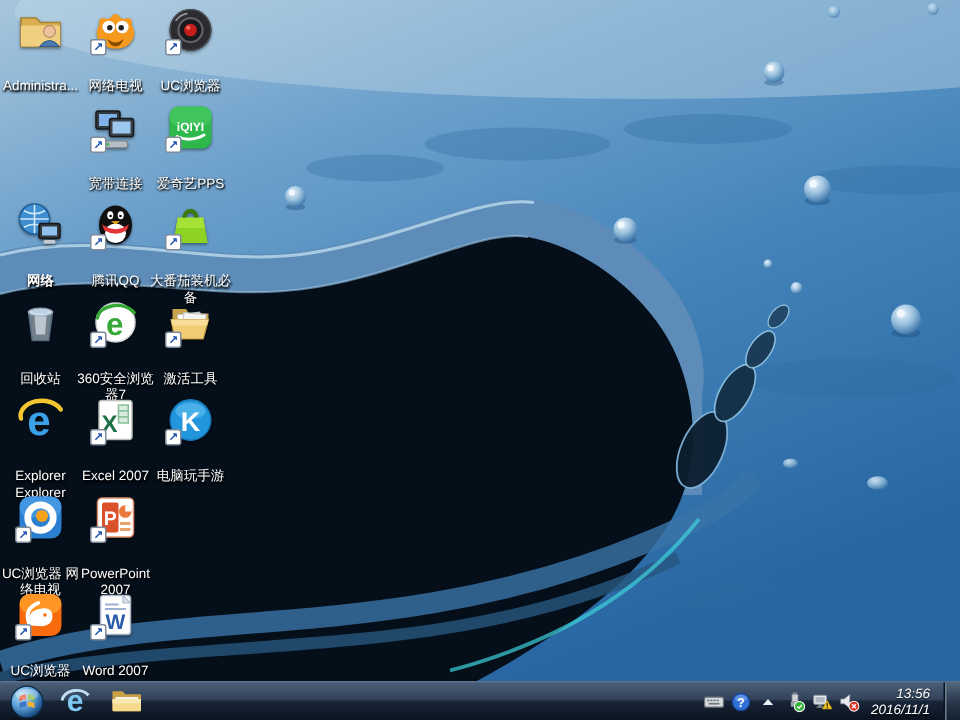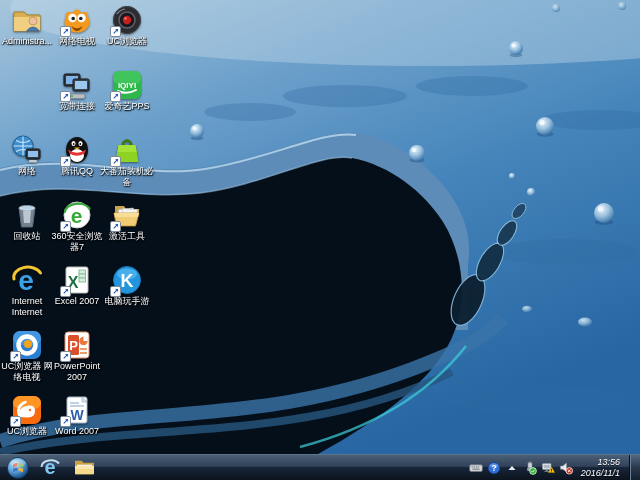--- a/index.html
+++ b/index.html
@@ -15,21 +15,21 @@
   #wallpaper{position:absolute;left:0;top:0;width:640px;height:454px;display:block;}
 
   
   #desktop-icons{position:absolute;left:0;top:0;width:640px;height:454px;}
   .icon-cell{position:absolute;width:50px;height:64px;text-align:center;cursor:default;}
   .icon-art{position:relative;width:32px;height:32px;margin:0 auto;}
   .icon-art svg{display:block;width:32px;height:32px;filter:drop-shadow(0 1px 1px rgba(0,0,0,.45));}
   .shortcut-arrow{position:absolute;left:-1px;bottom:-1px;width:11px;height:11px;background:#fff;
     border:1px solid #7d8a99;border-radius:2px;font-size:8px;line-height:9px;font-weight:bold;
     color:#1c4fae;text-align:center;}
-  .icon-label{margin:0 -3px 0;width:56px;font-size:9px;line-height:11px;color:var(--label-color);
+  .icon-label{margin:16px -3px 0;width:56px;font-size:9px;line-height:11px;color:var(--label-color);
     text-shadow:0 1px 2px #000,1px 1px 1px rgba(0,0,0,.85);word-break:break-word;}
 
   
   #taskbar{position:absolute;left:0;top:454px;width:640px;height:26px;
     background:linear-gradient(to bottom,#4b5f76 0%,#31425a 45%,#18263a 50%,#0b131d 100%);
     border-top:1px solid #5f7289;display:flex;align-items:center;}
   #start-button{width:30px;height:26px;display:flex;align-items:center;justify-content:center;cursor:pointer;margin-left:3px;}
   .task-icon{width:34px;height:26px;display:flex;align-items:center;justify-content:center;cursor:pointer;}
   #taskbar-spacer{flex:1;}
   #tray{display:flex;align-items:center;gap:3px;padding-right:4px;}
@@ -190,21 +190,21 @@
           <svg viewBox="0 0 32 32">
             <rect x="2" y="2" width="28" height="28" rx="6" fill="#2eb84c"></rect>
             <rect x="2" y="2" width="28" height="13" rx="6" fill="#4fd06a" opacity="0.55"></rect>
             <text x="16" y="18.5" text-anchor="middle" font-size="8" font-weight="bold" fill="#ffffff" font-family="Liberation Sans,sans-serif">iQIYI</text>
             <path d="M7 22 q9 4 18 -1" stroke="#ffffff" stroke-width="2" fill="none" stroke-linecap="round"></path>
           </svg>
           <div class="shortcut-arrow">↗</div>
         </div>
         <div class="icon-label">爱奇艺PPS</div>
       </div>
-      <div class="icon-cell" style="left: 2px; top: 134px;">
+      <div class="icon-cell" style="left: 2px; top: 134px; font-weight: bold;">
         <div class="icon-art">
           <svg viewBox="0 0 32 32">
             <circle cx="12" cy="12" r="10" fill="#3f8ed0" stroke="#1c5f98"></circle>
             <path d="M2.5 12 h19 M12 2.5 v19 M5 6.5 q7 4 14 0 M5 17.5 q7 -4 14 0" stroke="#cfe8f8" stroke-width="1.1" fill="none"></path>
             <rect x="15" y="15" width="14" height="10" rx="1.5" fill="#33383d" stroke="#14181c"></rect>
             <rect x="17" y="17" width="10" height="6" fill="#8fc0ee"></rect>
             <rect x="18" y="26" width="8" height="2.5" rx="1" fill="#c4cad0"></rect>
           </svg>
         </div>
         <div class="icon-label">网络</div>
@@ -271,21 +271,21 @@
         </div>
         <div class="icon-label">激活工具</div>
       </div>
       <div class="icon-cell" style="left: 2px; top: 264px;">
         <div class="icon-art">
           <svg viewBox="0 0 32 32">
             <text x="15" y="26" text-anchor="middle" font-size="28" font-weight="bold" fill="#3aa0e8" font-family="Liberation Sans,sans-serif">e</text>
             <path d="M3 15 A14 10 0 0 1 29.5 9" stroke="#f2c531" stroke-width="3" fill="none" stroke-linecap="round"></path>
           </svg>
         </div>
-        <div class="icon-label">Internet Internet</div>
+        <div class="icon-label">Explorer Explorer</div>
       </div>
       <div class="icon-cell" style="left: 52px; top: 264px;">
         <div class="icon-art">
           <svg viewBox="0 0 32 32">
             <rect x="5" y="3" width="22" height="26" rx="2" fill="#ffffff" stroke="#b8c0b8"></rect>
             <g stroke="#8abf9a" fill="#d8ecdf">
               <rect x="18" y="6" width="6.5" height="4"></rect>
               <rect x="18" y="10" width="6.5" height="4"></rect>
               <rect x="18" y="14" width="6.5" height="4"></rect>
             </g>

